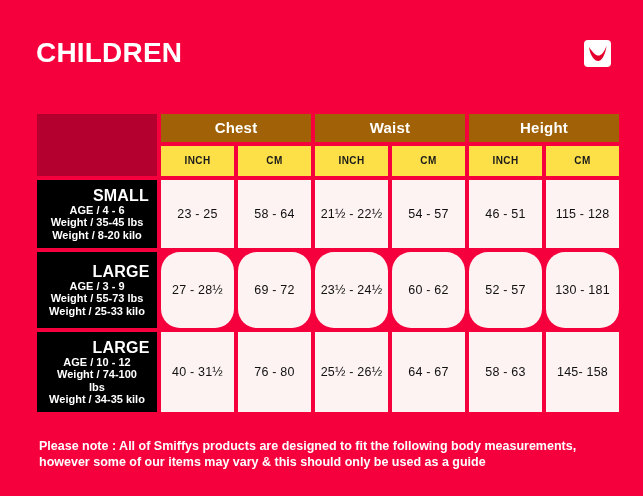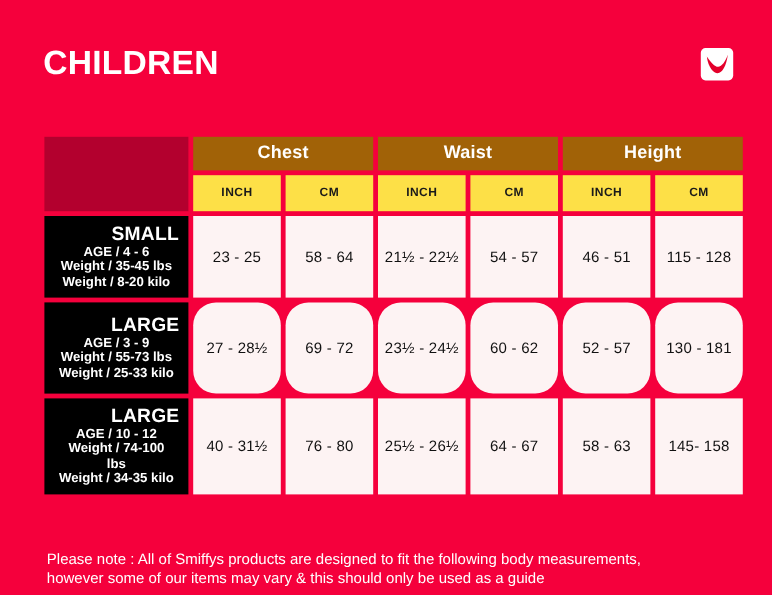--- a/index.html
+++ b/index.html
@@ -135,25 +135,25 @@
     letter-spacing: 0.2px;
   }
   .row-small  .data-cell { height: 68px; }
   .row-medium .data-cell { height: 76px; border-radius: 19px; }
   .row-large  .data-cell { height: 80px; }
 
   
   .footer-note {
     position: absolute;
     left: 39px;
-    top: 458px;
+    top: 438px;
     width: 575px;
     color: #ffffff;
     font-size: 12.5px;
-    font-weight: normal;
+    font-weight: bold;
     line-height: 16px;
   }
   .footer-note .line { display: block; }
 </style>
 </head>
 <body>
 
 <div class="page">
 
   <div class="header">

